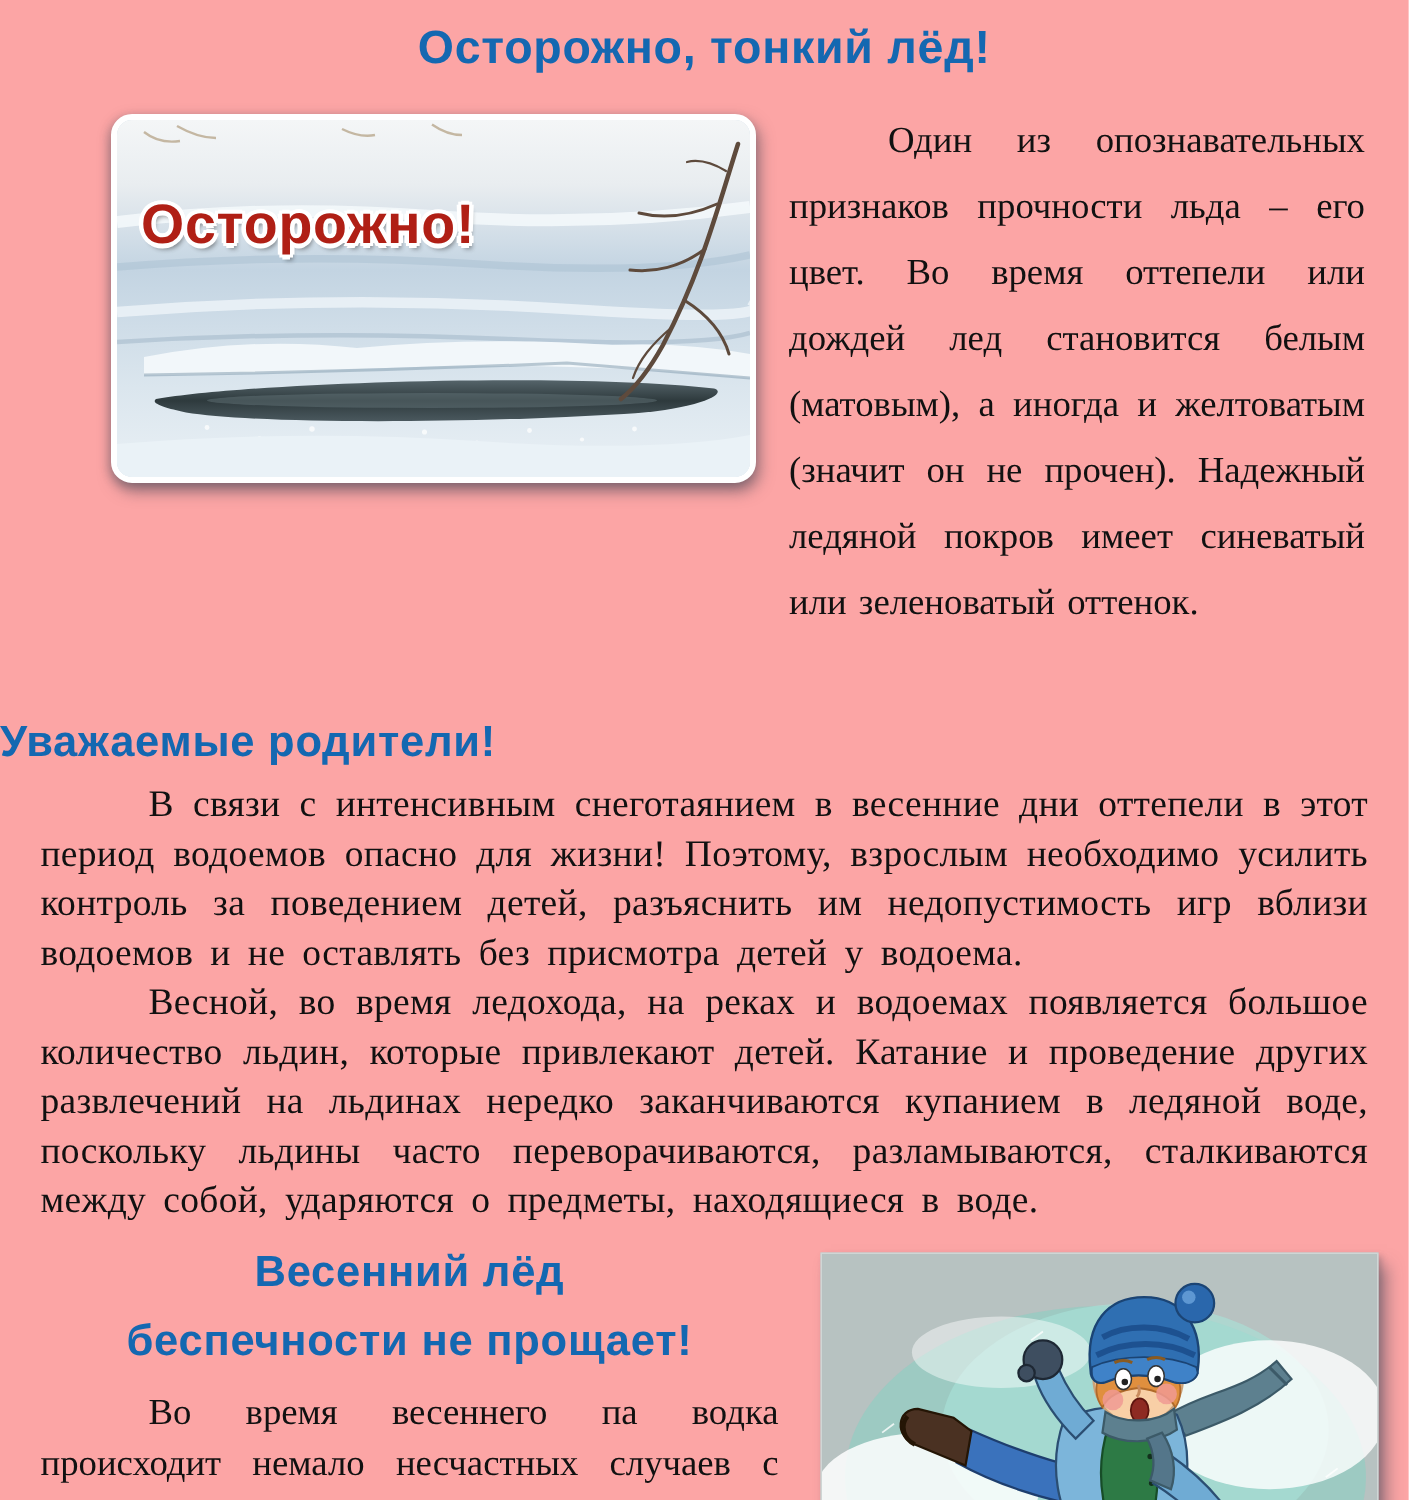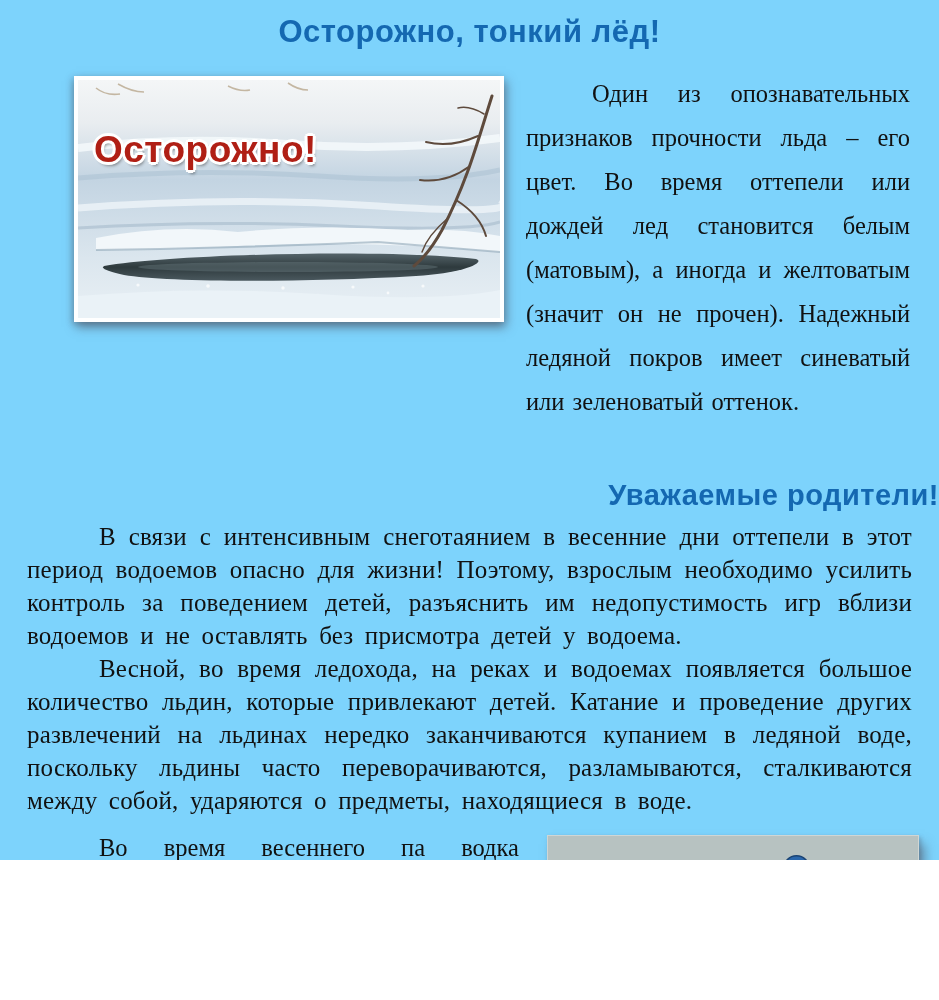--- a/index.html
+++ b/index.html
@@ -2,33 +2,33 @@
 <html lang="ru" style="--heading-blue: #1468b1; --warning-red: #b01f15;"><head>
 <meta charset="utf-8">
 <style>
   :root{
     --heading-blue:#1468b1;
     --warning-red:#b01f15;
   }
   *{box-sizing:border-box;}
   body{margin:0;background:#fff;}
   .page{
-    position:relative;width:939px;height:860px;background:#7dd3fc;overflow:hidden;
+    position:relative;width:939px;height:1000px;background:#fca5a5;overflow:hidden;
     font-family:"Liberation Serif",serif;color:#111;
   }
   .page-title{
     margin:14px 0 0;text-align:center;
     font-family:"Liberation Sans",sans-serif;font-weight:bold;font-size:31px;
     color:var(--heading-blue);letter-spacing:.5px;
   }
   
   .row1{display:flex;margin:26px 29px 0 74px;gap:22px;}
   .ice-photo{
     position:relative;flex:none;width:430px;height:246px;
-    border:4px solid #fff;border-radius:0;overflow:hidden;
+    border:4px solid #fff;border-radius:14px;overflow:hidden;
     box-shadow:2px 5px 10px rgba(70,70,85,.6),-2px 2px 6px rgba(70,70,85,.25);
     background:#cfdde8;
   }
   .ice-photo svg{display:block;width:100%;height:100%;}
   .photo-caption{
     position:absolute;left:16px;top:48px;
     font-family:"Liberation Sans",sans-serif;font-weight:bold;
     font-size:37px;line-height:44px;letter-spacing:.5px;
     color:var(--warning-red);
     text-shadow:
@@ -37,21 +37,21 @@
       2px 4px 3px rgba(40,40,40,.45);
   }
   .photo-caption span{display:block;}
   .intro-text{
     flex:1;margin-top:-4px;
     font-size:24.5px;line-height:44px;text-align:justify;text-indent:66px;
     word-spacing:2px;
   }
   
   .parents-heading{
-    margin:30px 0 8px;text-align:right;
+    margin:30px 0 8px;text-align:left;
     font-family:"Liberation Sans",sans-serif;font-weight:bold;font-size:29px;
     color:var(--heading-blue);letter-spacing:.5px;
   }
   .body-p{
     margin:0 27px;font-size:25px;line-height:33px;text-align:justify;
     text-indent:72px;word-spacing:5px;letter-spacing:.2px;
   }
   
   .row2{display:flex;margin:6px 27px 0 27px;gap:28px;}
   .spring-col{width:492px;flex:none;}
@@ -146,20 +146,24 @@
 
     <p class="intro-text">Один из опознавательных признаков прочности льда – его цвет. Во время оттепели или дождей лед становится белым (матовым), а иногда и желтоватым (значит он не прочен). Надежный ледяной покров имеет синеватый или зеленоватый оттенок.</p>
   </div>
 
   <h2 class="parents-heading">Уважаемые родители!</h2>
   <p class="body-p">В связи с интенсивным снеготаянием в весенние дни оттепели в этот период водоемов опасно для жизни! Поэтому, взрослым необходимо усилить контроль за поведением детей, разъяснить им недопустимость игр вблизи водоемов и не оставлять без присмотра детей у водоема.</p>
   <p class="body-p">Весной, во время ледохода, на реках и водоемах появляется большое количество льдин, которые привлекают детей. Катание и проведение других развлечений на льдинах нередко заканчиваются купанием в ледяной воде, поскольку льдины часто переворачиваются, разламываются, сталкиваются между собой, ударяются о предметы, находящиеся в воде.</p>
 
   <div class="row2">
     <div class="spring-col">
+      <h2 class="spring-heading">
+        <span>Весенний лёд</span>
+        <span>беспечности не прощает!</span>
+      </h2>
       <p class="spring-text">Во время весеннего па водка происходит немало несчастных случаев с людьми на воде из-за невыполнения элементарных правил предосторож-ности. Общеизвестно, что под</p>
     </div>
 
     <div class="cartoon">
       <svg viewBox="0 0 372 268">
         <rect width="372" height="268" fill="#b7c2c1"></rect>
         <ellipse cx="190" cy="150" rx="175" ry="115" fill="#84d2c4" opacity=".5"></ellipse>
         <ellipse cx="210" cy="118" rx="130" ry="85" fill="#a9e2d8" opacity=".6"></ellipse>
         <g>
           <ellipse cx="70" cy="160" rx="75" ry="40" fill="#fff" opacity=".85"></ellipse>

